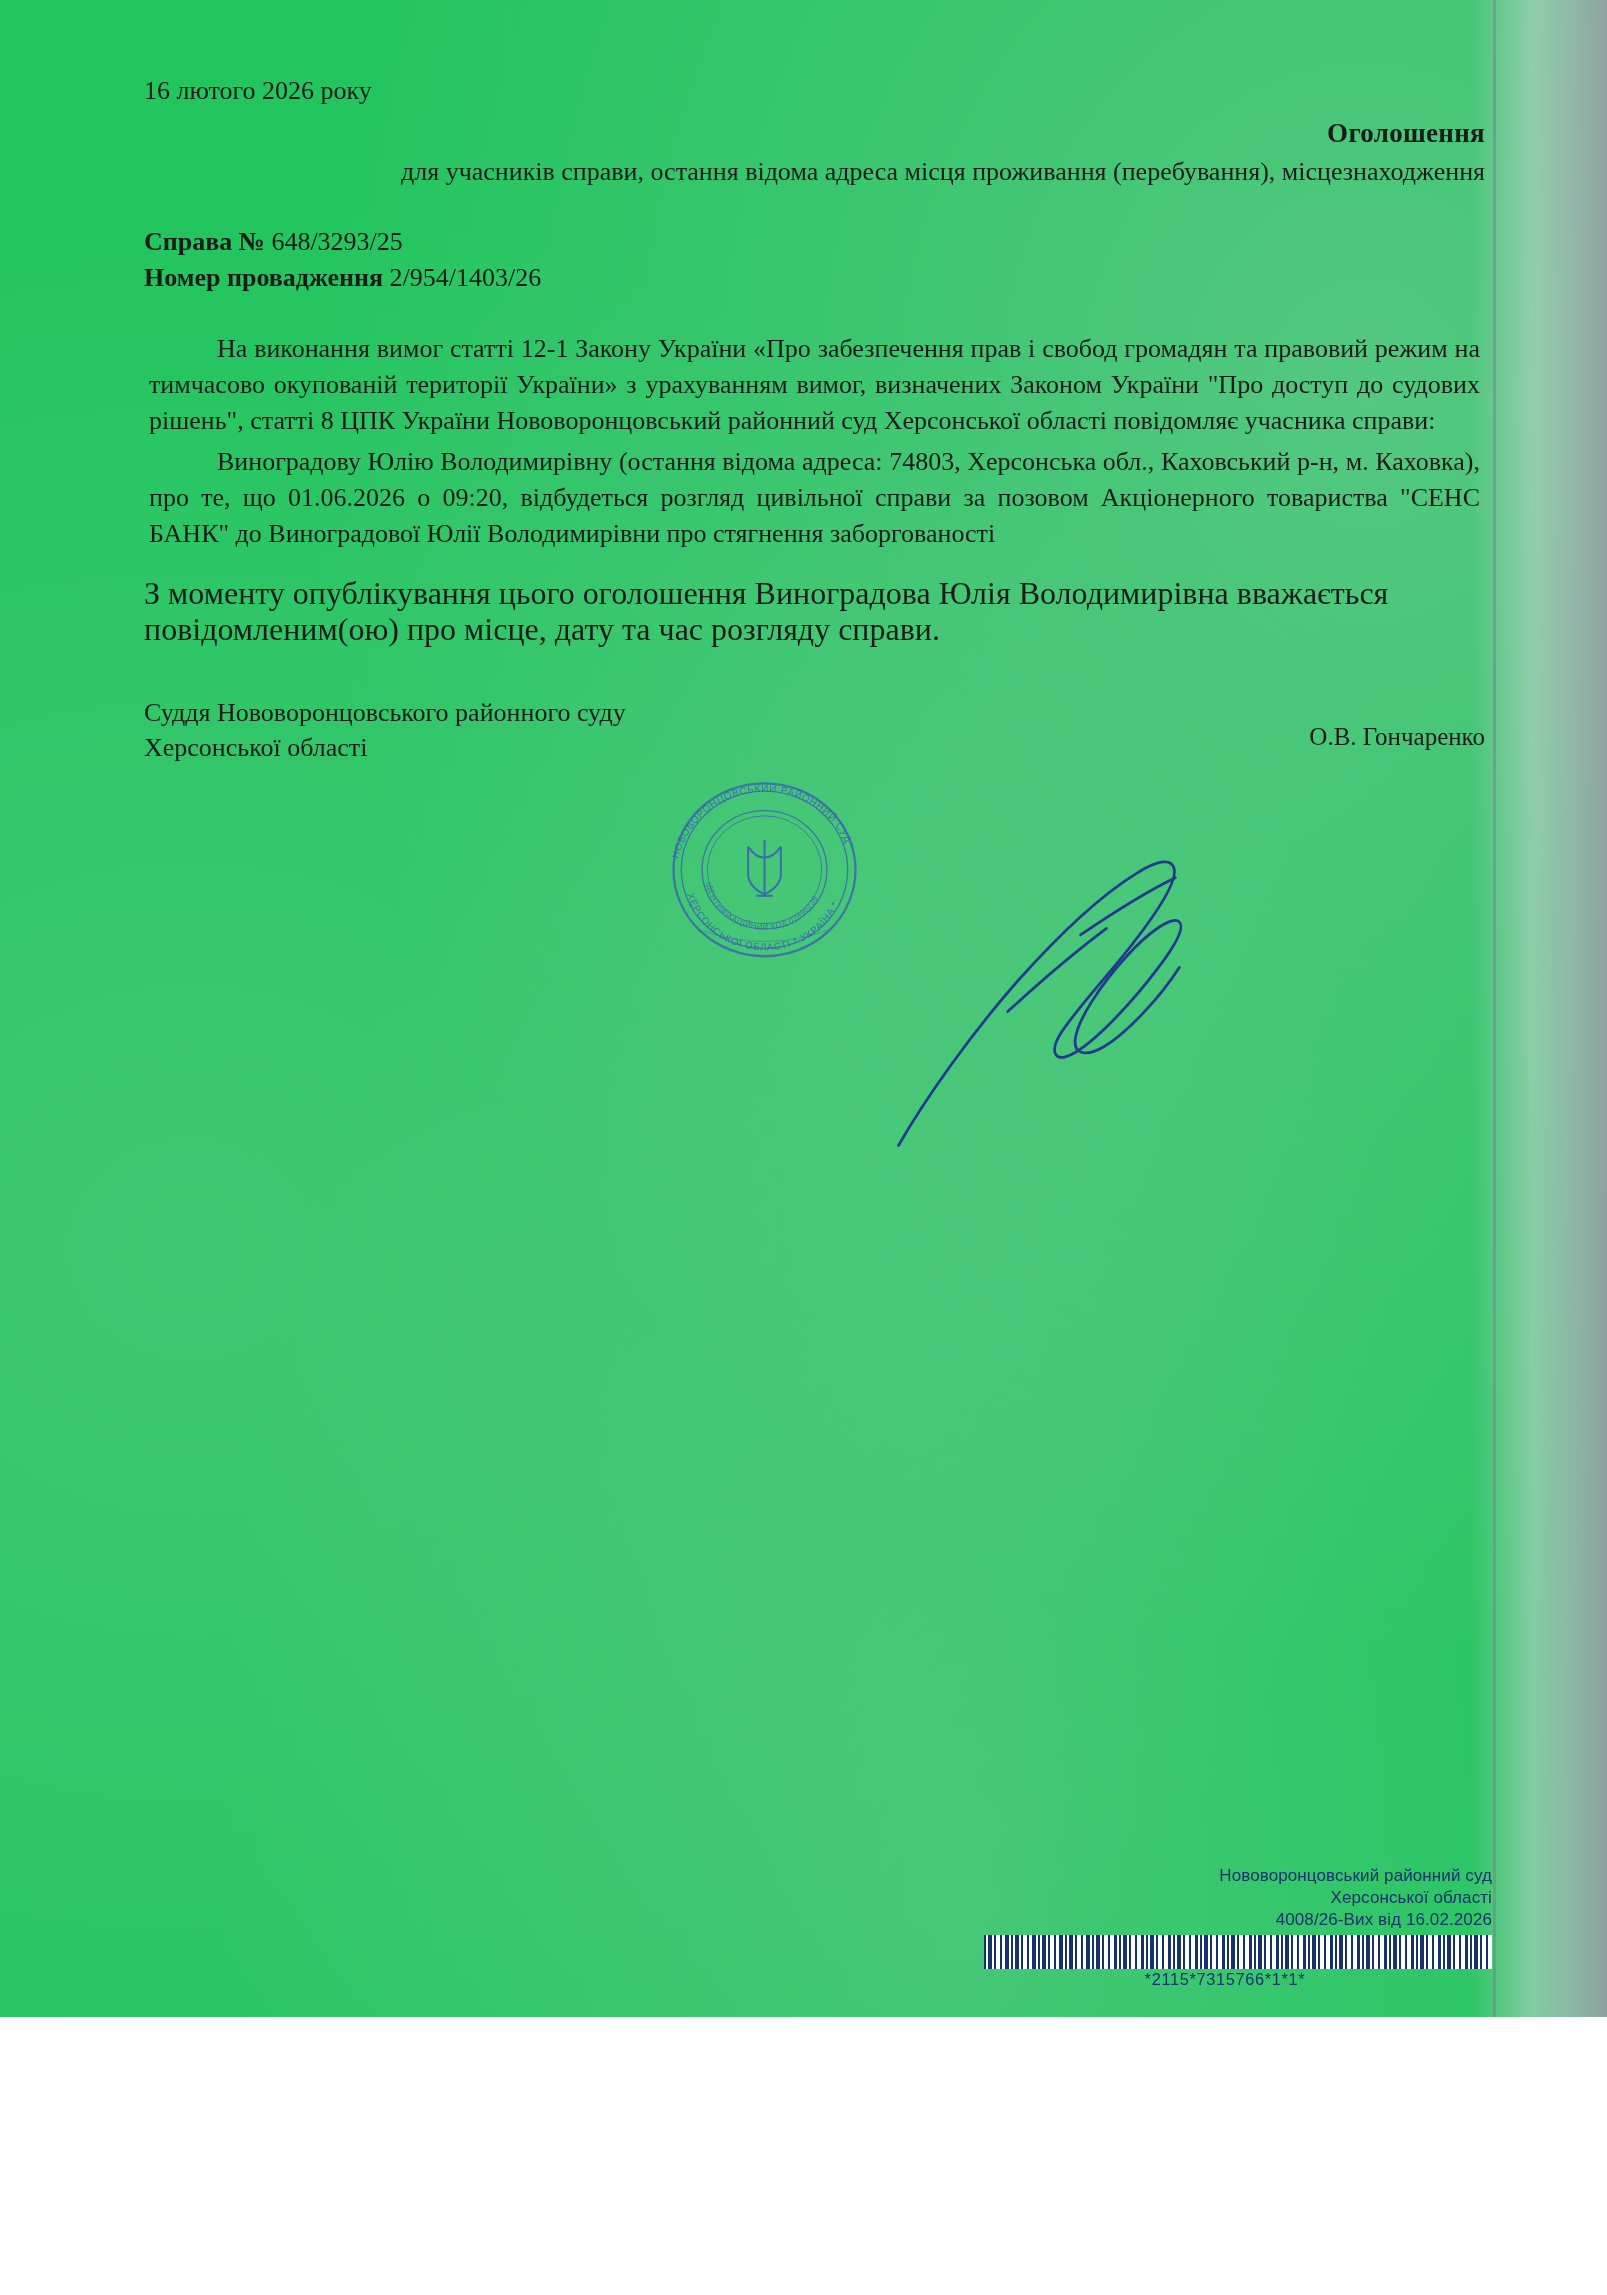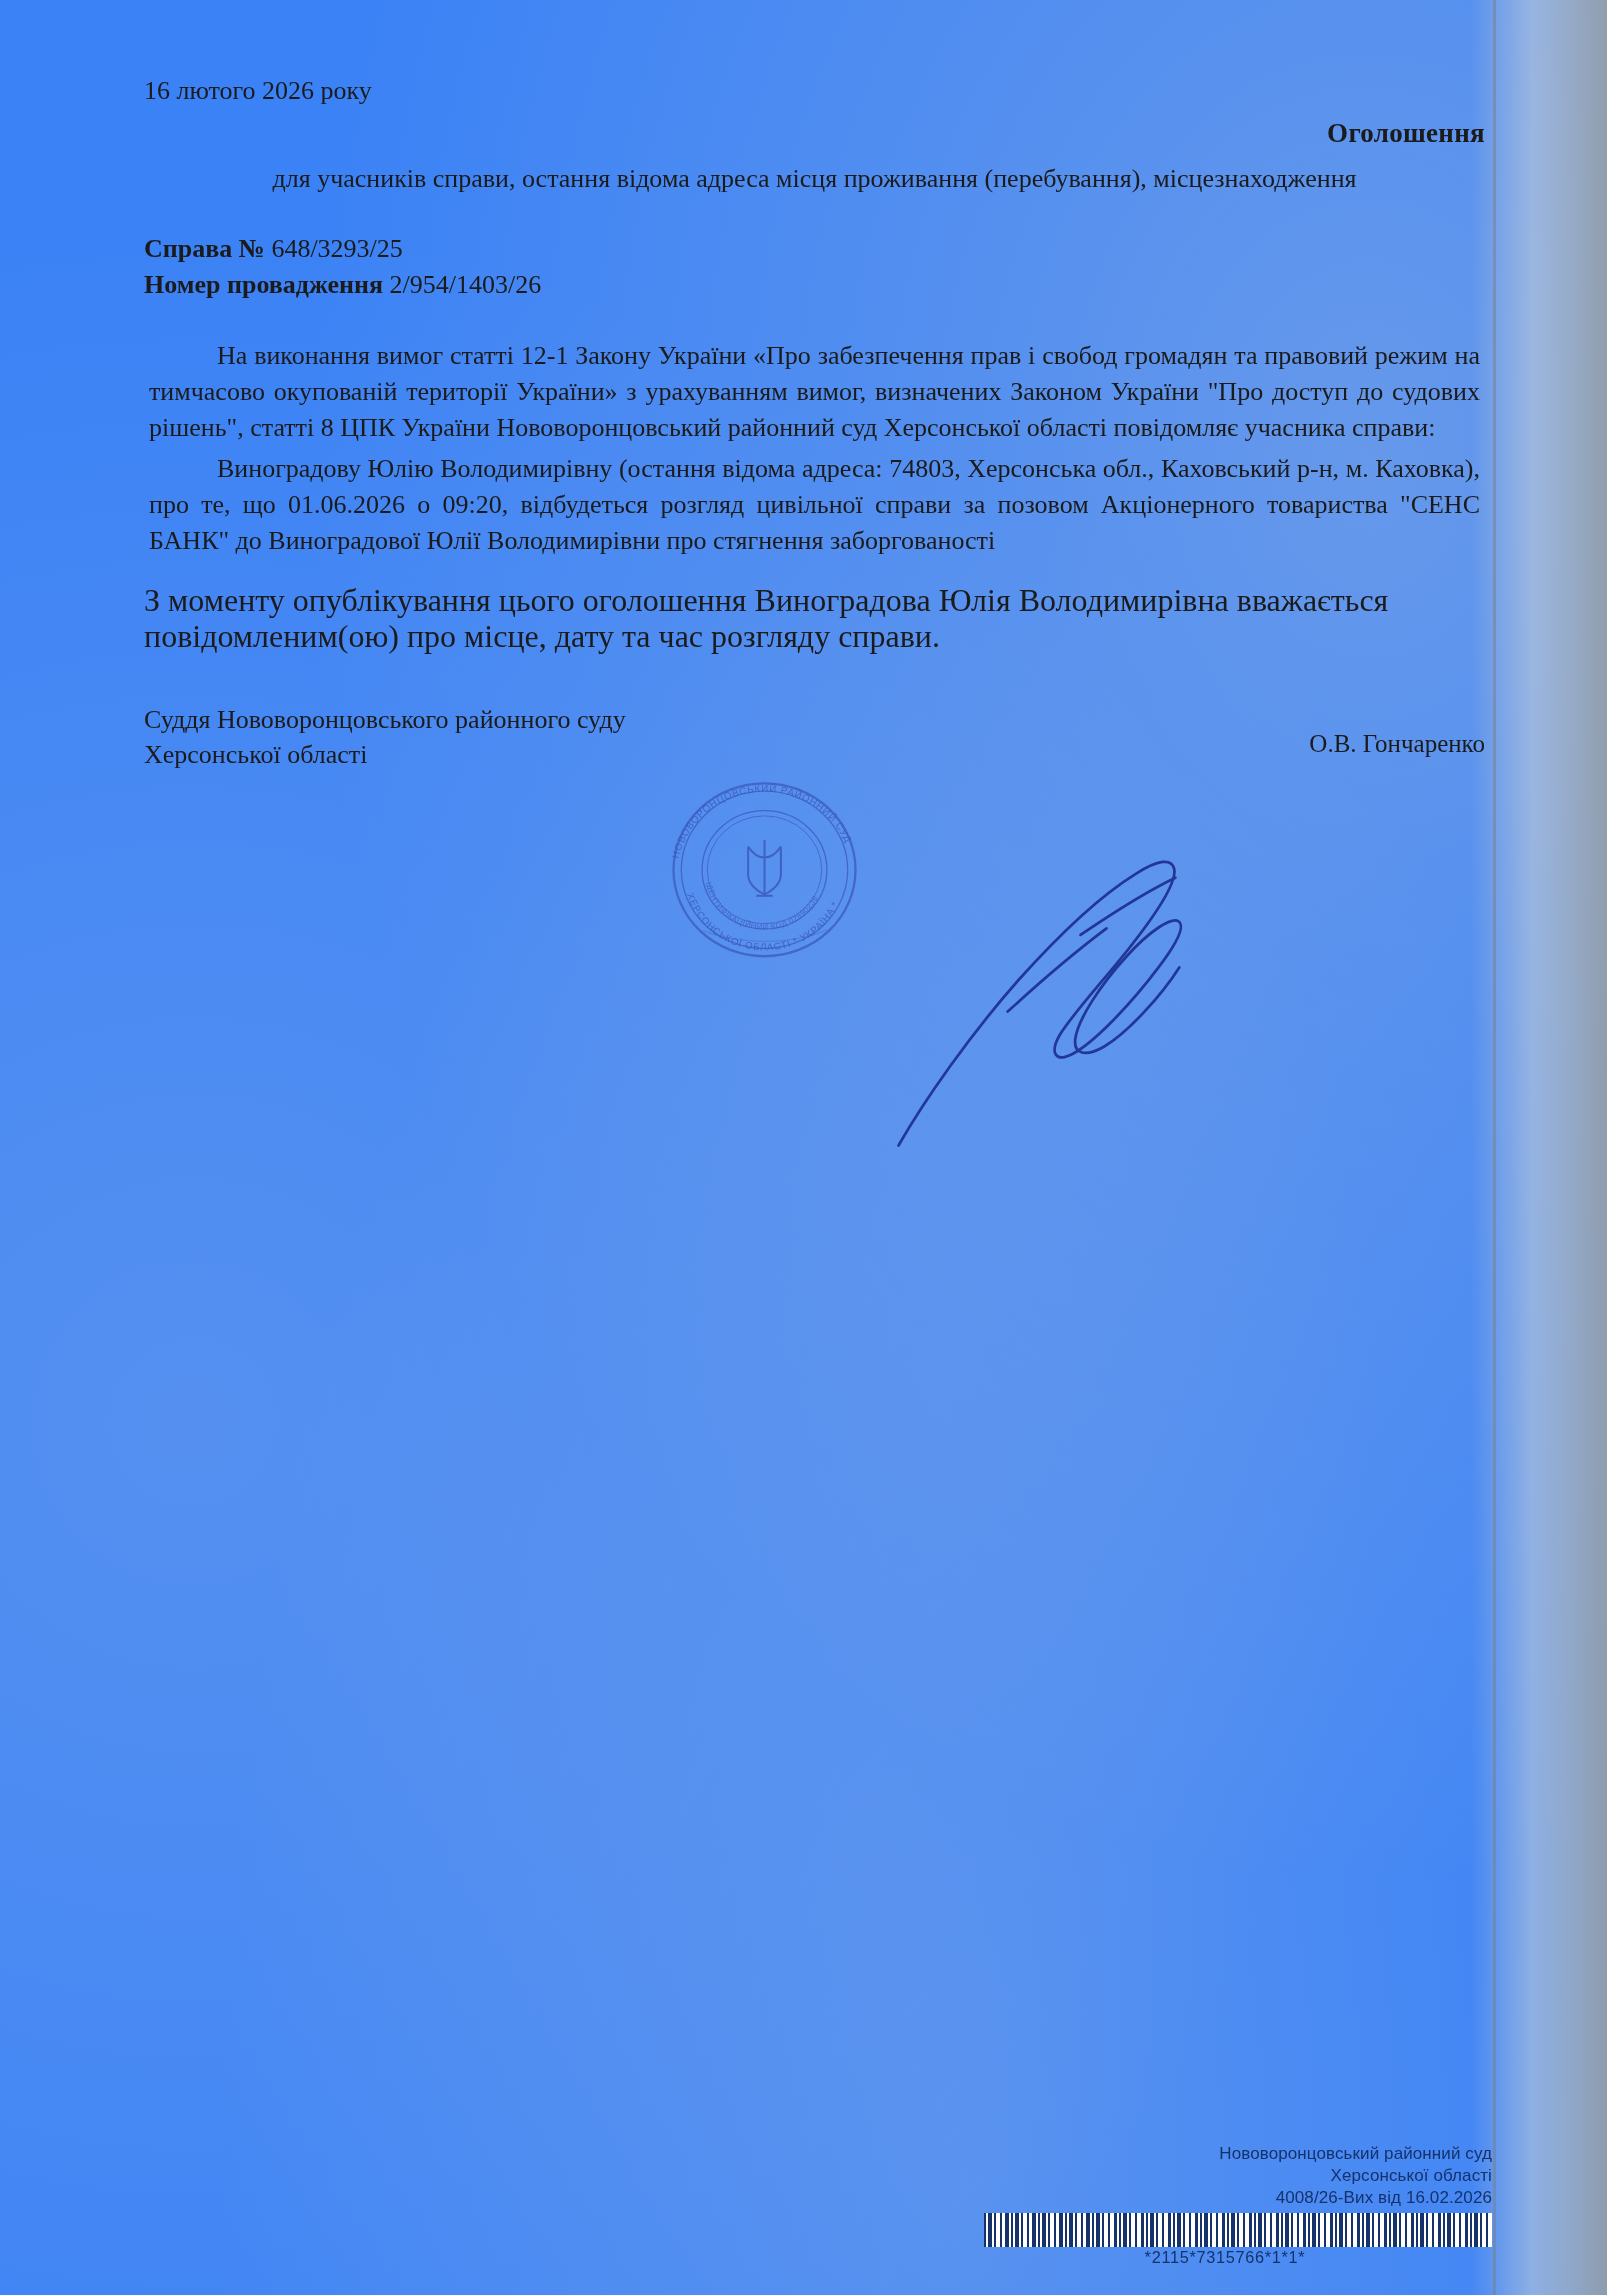--- a/index.html
+++ b/index.html
@@ -7,22 +7,22 @@
     padding: 0;
     background: #ffffff;
   }
   body {
     font-family: "Liberation Serif", serif;
     color: #1b1b1b;
   }
   .page {
     position: relative;
     width: 1608px;
-    height: 2295px;
-    background: #3b82f6;
+    height: 2017px;
+    background: #22c55e;
     overflow: hidden;
   }
   
   .scan-edge-right {
     position: absolute;
     top: 0;
     right: 0;
     width: 137px;
     height: 100%;
     background: linear-gradient(to right, rgba(225,228,230,0) 0%, rgba(205,210,214,0.55) 45%, rgba(170,178,184,0.75) 75%, rgba(150,158,165,0.9) 100%);
@@ -56,24 +56,24 @@
   .head-out  { font-size: 26px; line-height: 36px; }
 
   .title {
     text-align: right;
     font-weight: bold;
     font-size: 27px;
     margin-top: 9px;
     letter-spacing: 0.3px;
   }
   .subtitle {
-    text-align: center;
+    text-align: right;
     font-size: 26px;
     line-height: 35px;
-    margin-top: 12px;
+    margin-top: 5px;
   }
   .case-block {
     margin-top: 35px;
   }
   .case-line {
     font-size: 26px;
     line-height: 36px;
   }
   .case-line b { font-weight: bold; }
 

